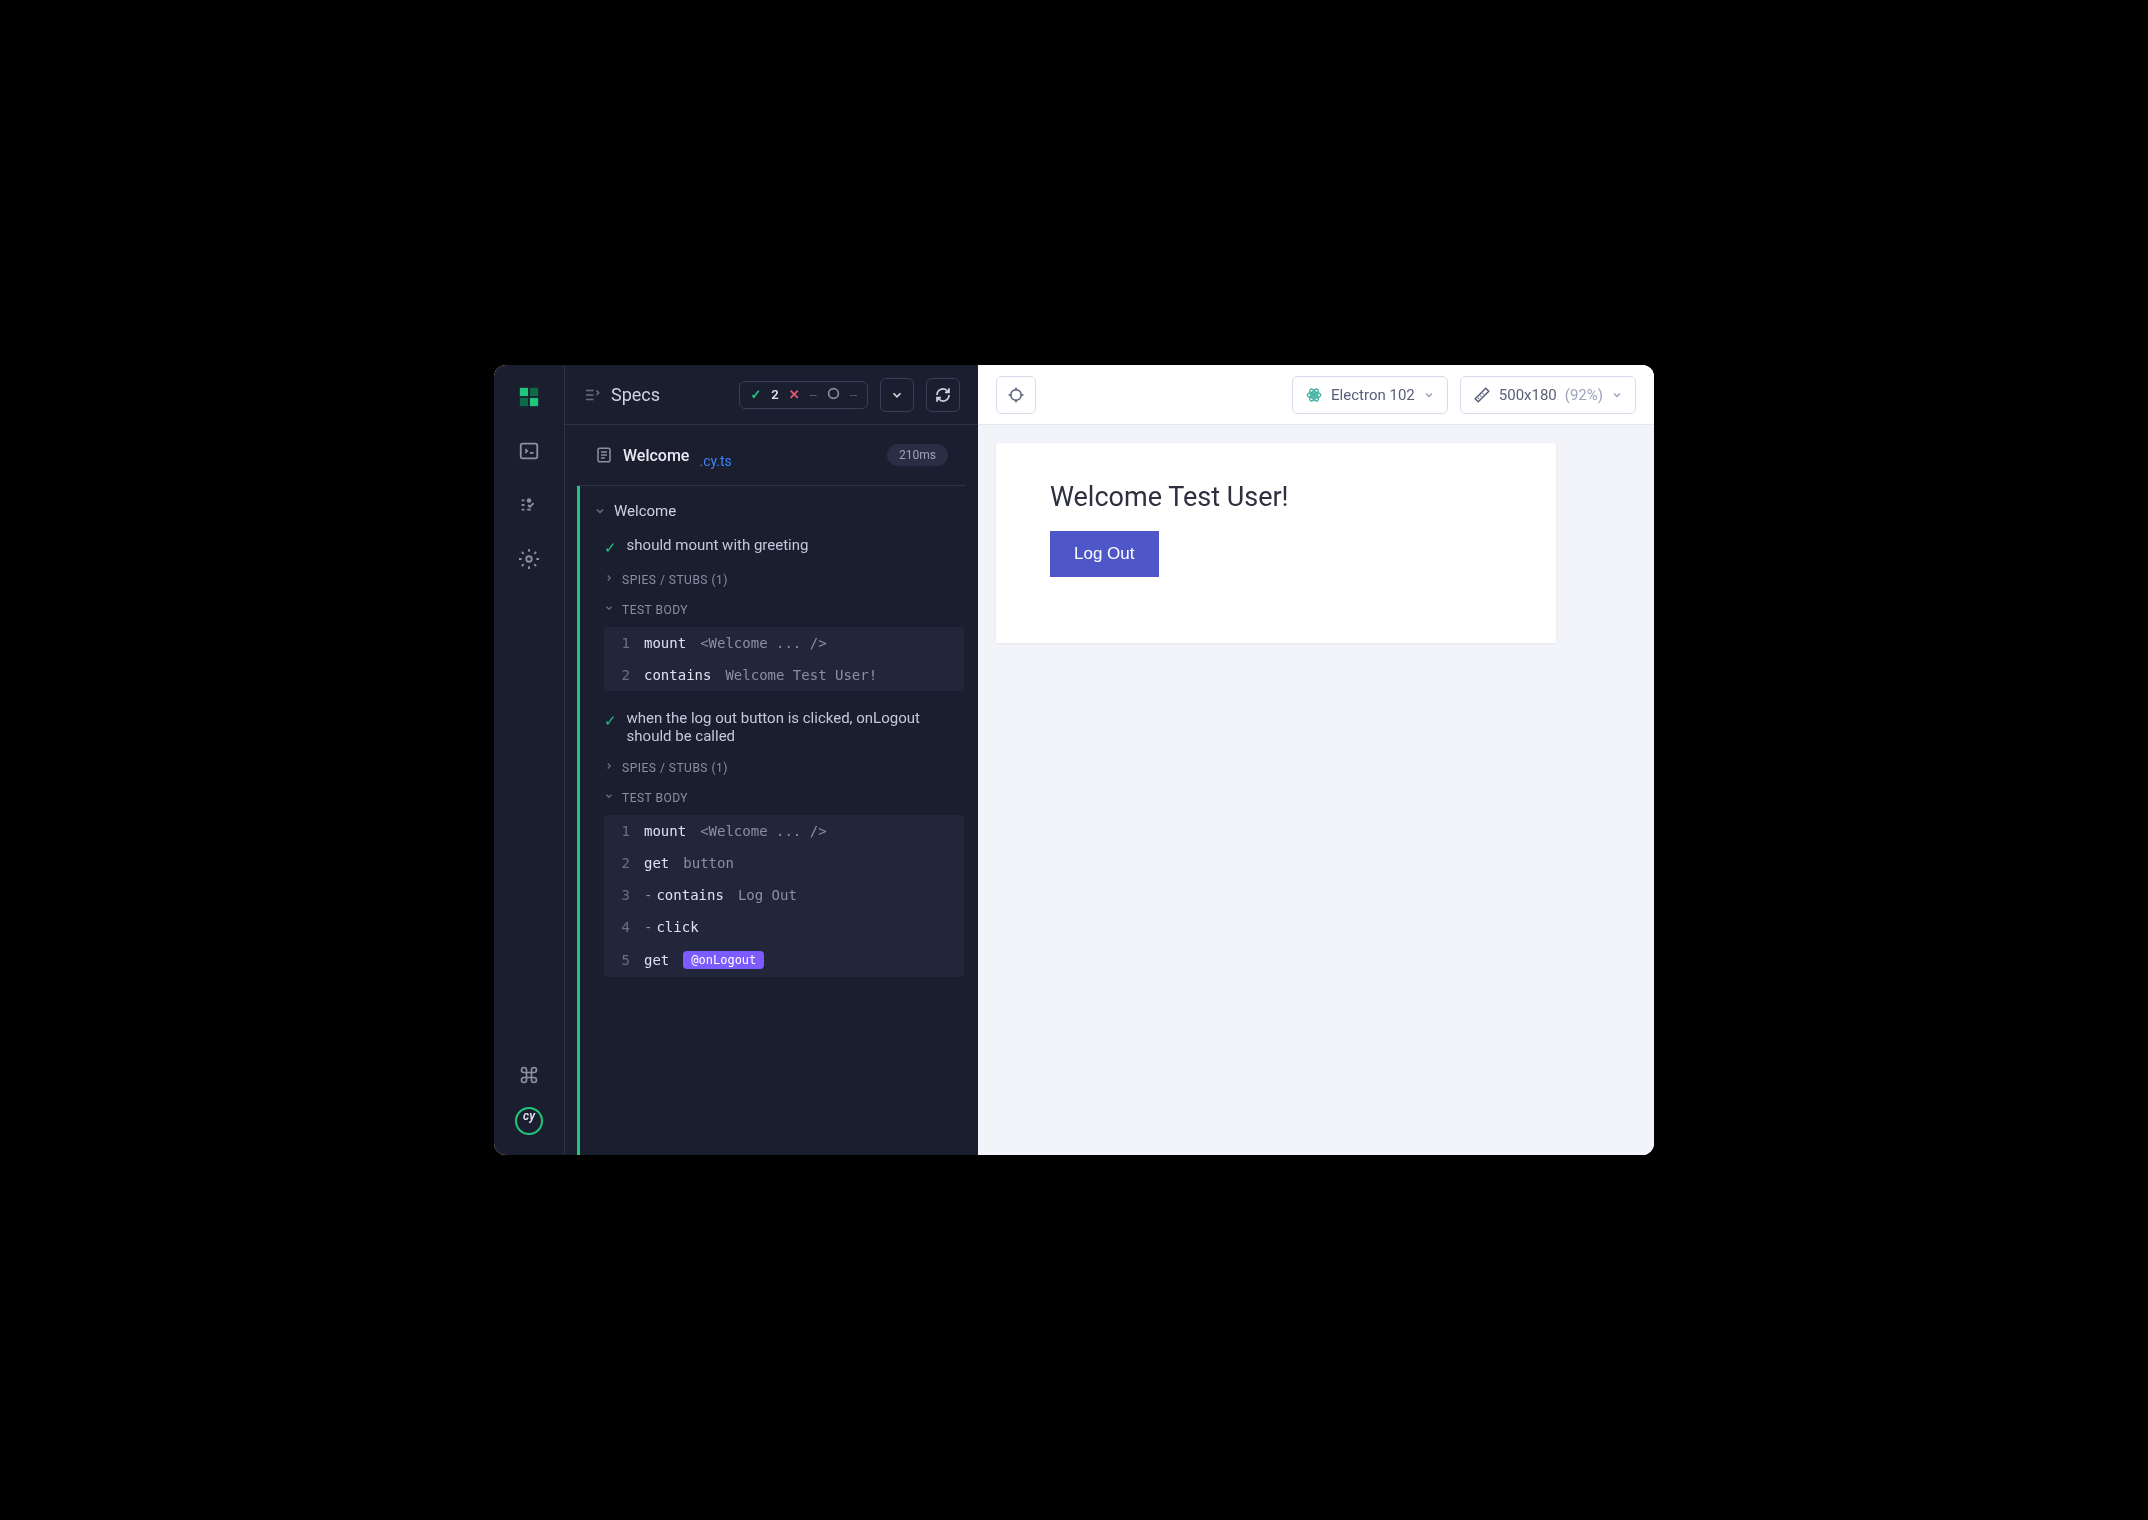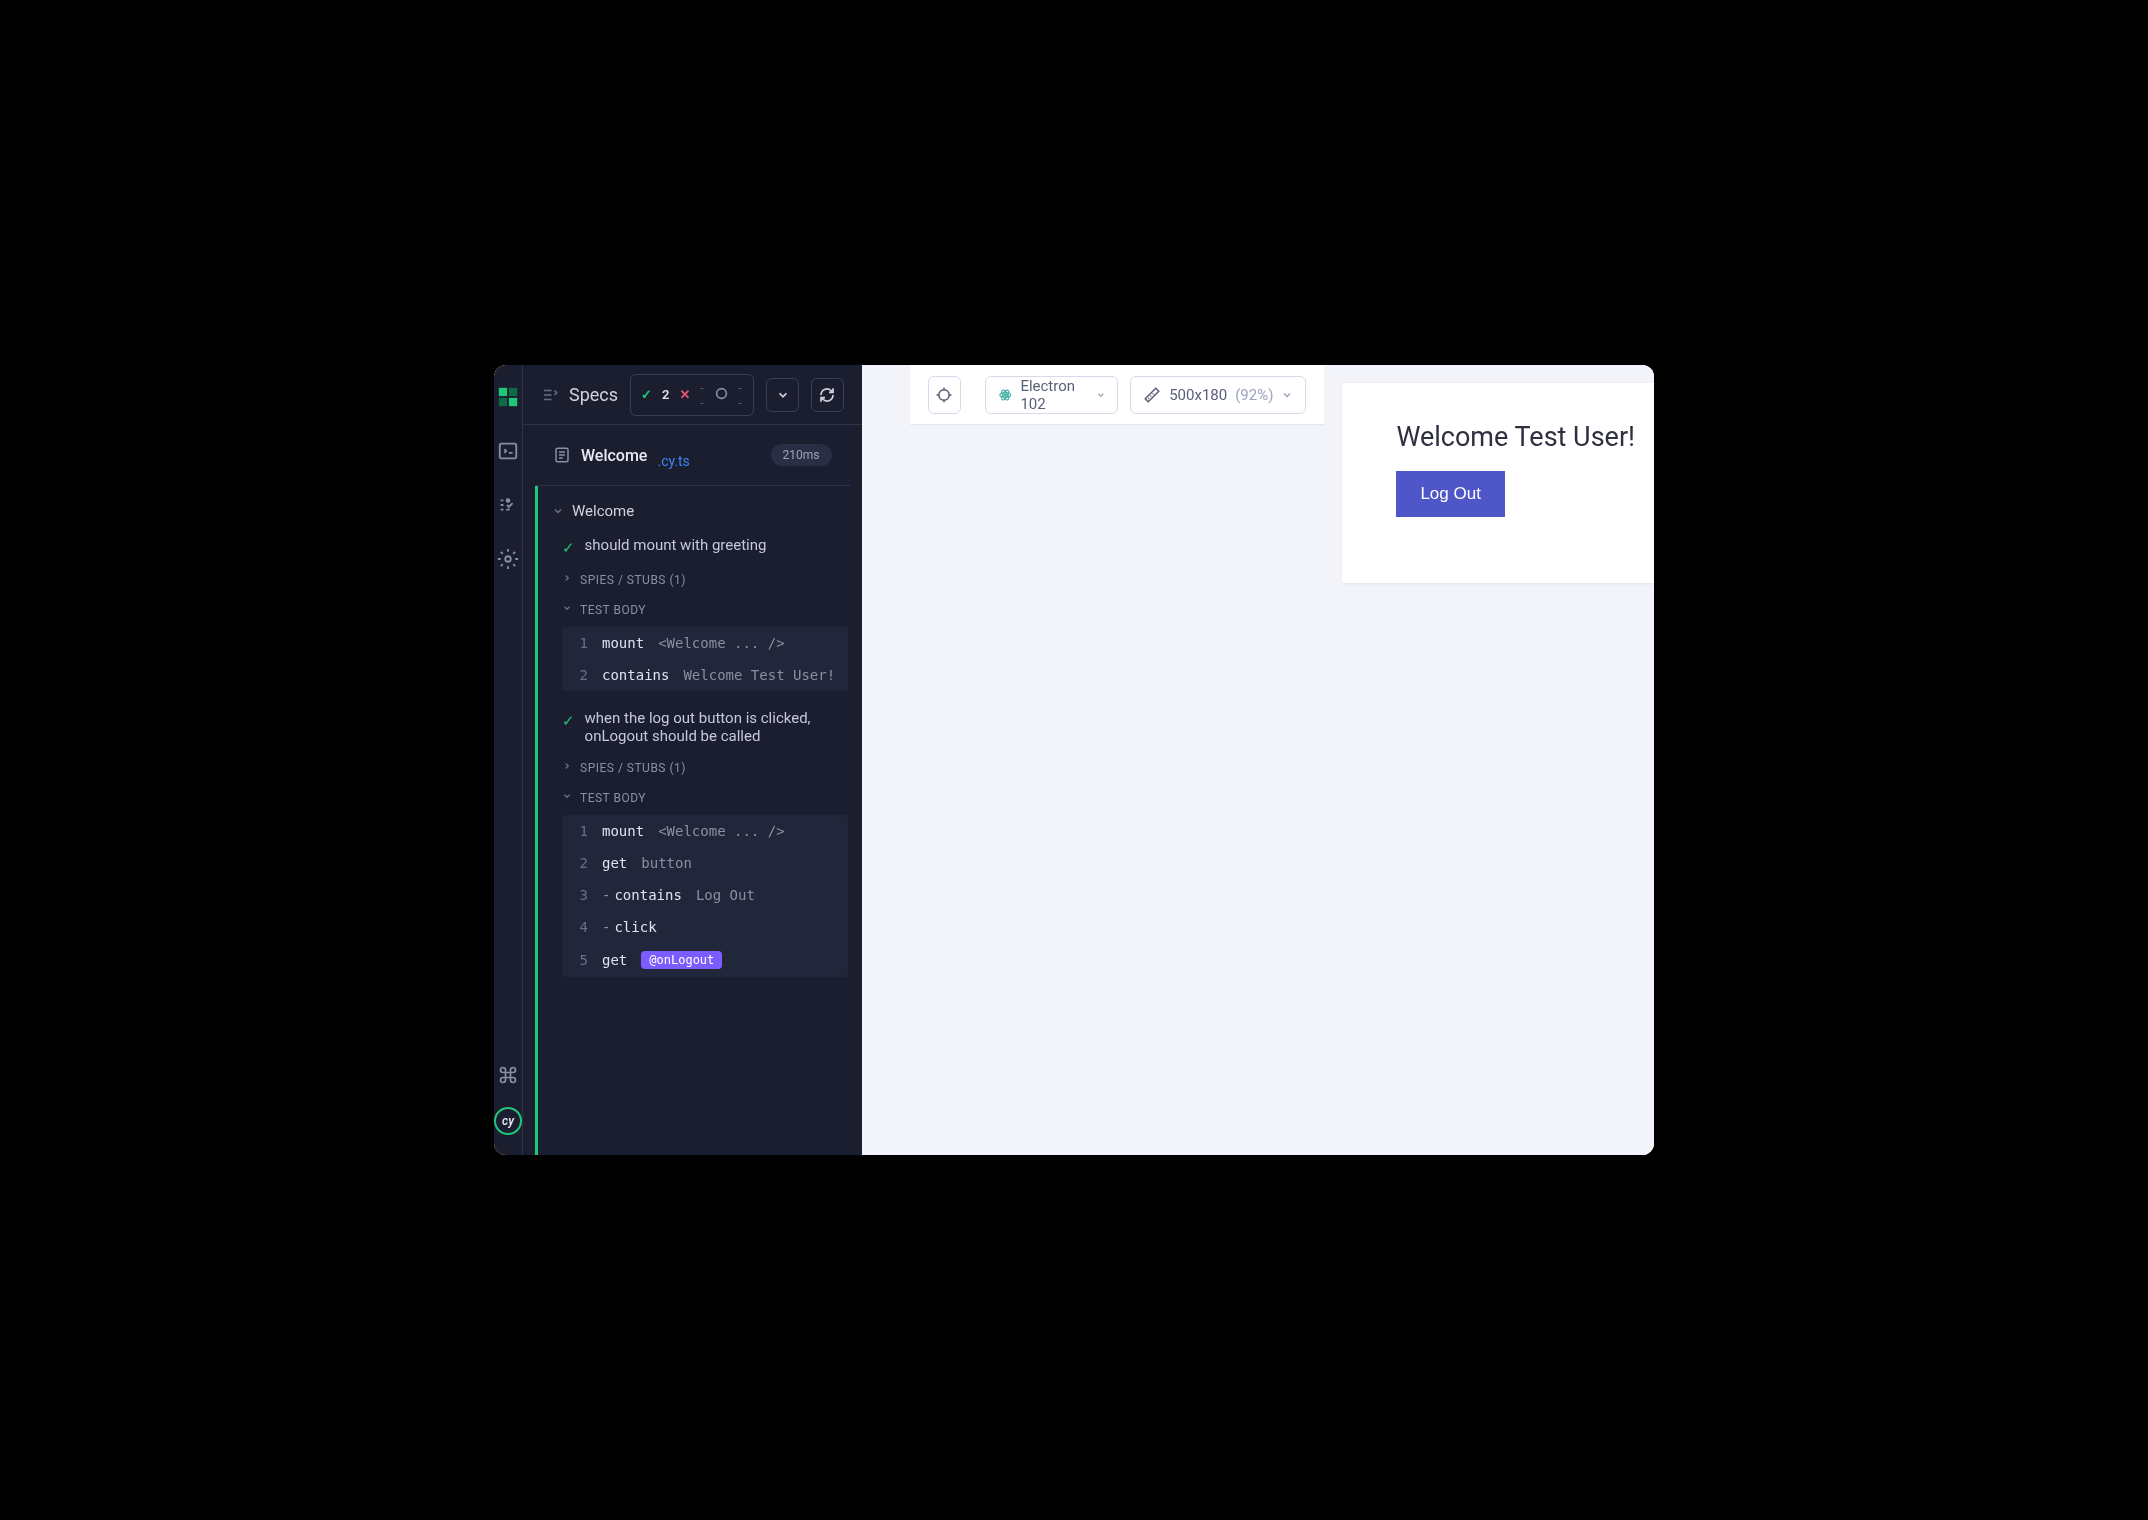--- a/index.html
+++ b/index.html
@@ -246,21 +246,21 @@
 .assert-row {
   display: block;
   padding: 8px 12px 8px 12px;
   line-height: 1.5;
 }
 .assert-row .cmd-num { display: inline-block; margin-right: 14px; }
 .preview {
   flex: 1;
   background: #f3f4fa;
   display: flex;
-  padding-left: 48px;
+  flex-direction: column;
 }
 .preview-toolbar {
   height: 60px;
   background: #fff;
   border-bottom: 1px solid #e5e6ef;
   display: flex;
   align-items: center;
   padding: 0 18px;
   gap: 12px;
 }
@@ -307,21 +307,20 @@
   padding: 13px 24px;
   font-size: 17px;
   cursor: pointer;
 }
 .cy-badge {
   width: 28px;
   height: 28px;
   border: 2px solid #1fc77b;
   border-radius: 50%;
   display: flex;
-  align-items: center;
   justify-content: center;
   color: #e0e2f0;
   font-size: 12px;
   font-weight: 600;
   font-style: italic;
 }
 </style>
 </head>
 <body>
 

